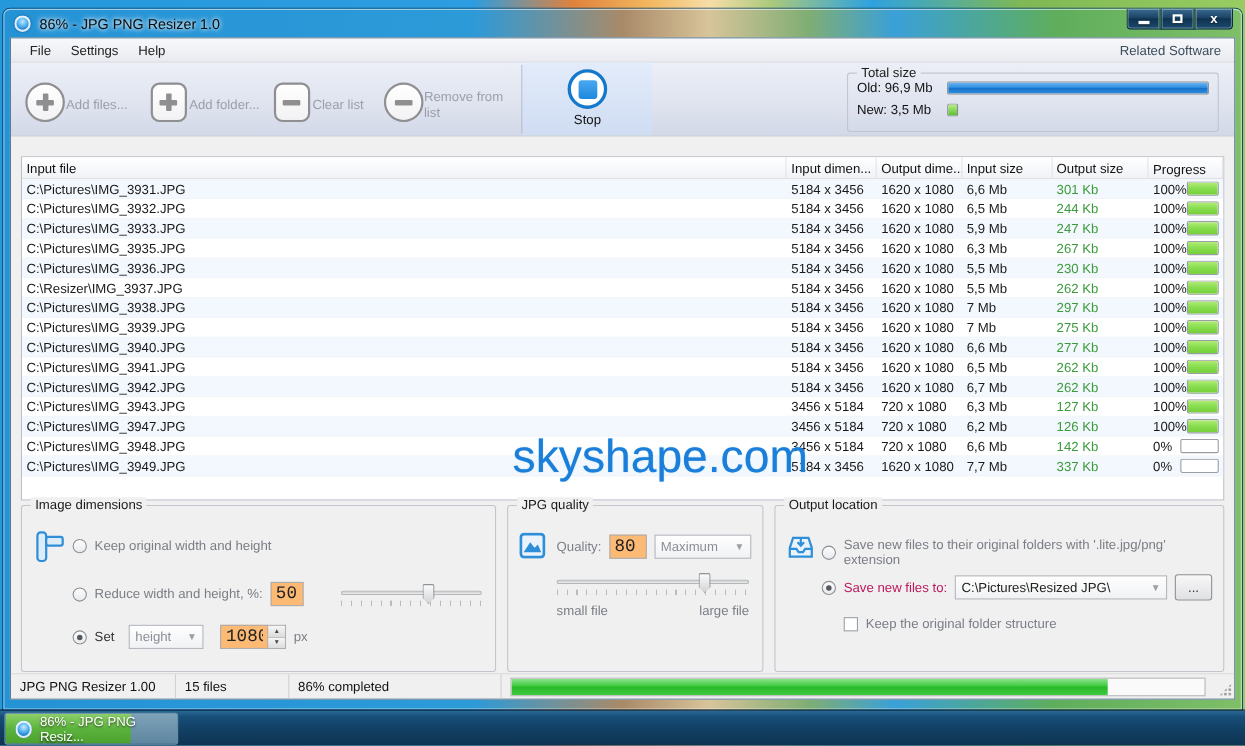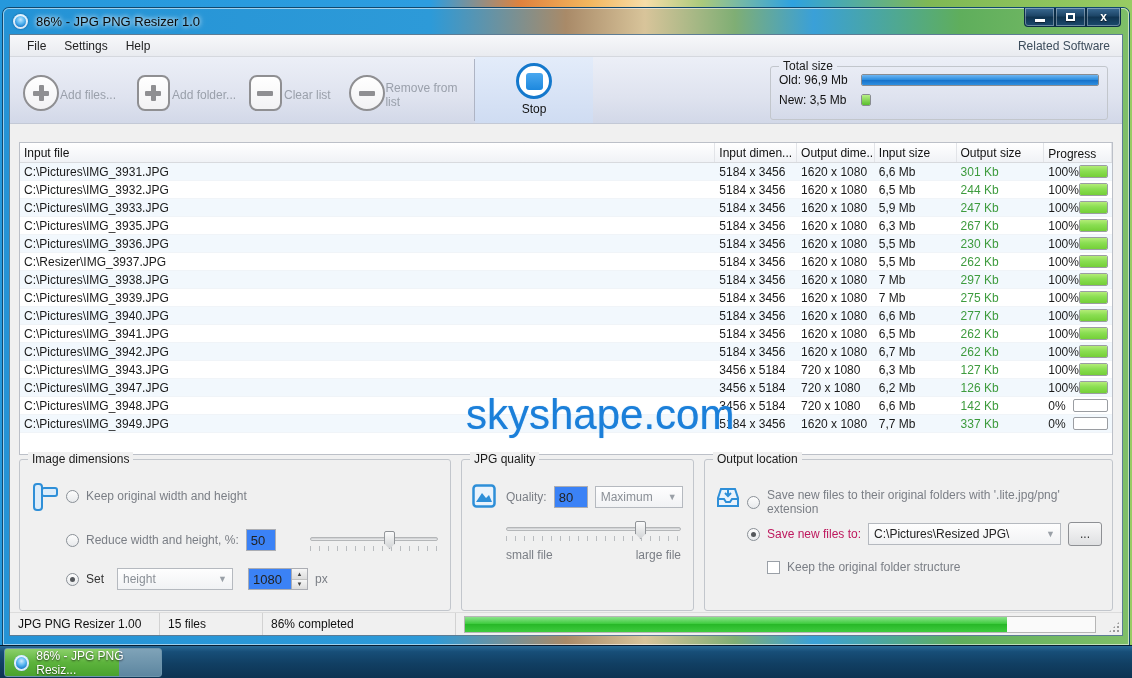--- a/index.html
+++ b/index.html
@@ -89,21 +89,21 @@
   
   .panels { position:absolute; left:9px; right:9px; top:424px; height:152px; display:flex; gap:10px; }
   .panel { background:#f0f0f0; }
   .p-dims { width:432px; } .p-qual { width:233px; } .p-out { flex:1; }
   .gray { color:#7a7e85; }
   .radio { width:13px; height:13px; border:1px solid #8a9097; border-radius:50%; background:linear-gradient(#fdfdfd,#e8eaec); display:inline-block; flex:none; }
   .radio.sel { position:relative; }
   .radio.sel::after { content:""; position:absolute; left:3px; top:3px; width:5px; height:5px; border-radius:50%; background:#55585c; }
   .checkbox { width:13px; height:13px; border:1px solid #9aa0a7; background:#fff; display:inline-block; flex:none; }
   .frow { display:flex; align-items:center; gap:7px; }
-  .tinput { height:22px; border:1px solid #abadb3; background:#3b82f6; padding:0 4px; font-family:Liberation Sans, sans-serif; font-size:13px; color:#222; }
+  .tinput { height:22px; border:1px solid #abadb3; background:#fdba74; padding:0 4px; font-family:Liberation Mono, monospace; font-size:16px; color:#222; }
   .combo { height:22px; border:1px solid #b5b9bf; background:linear-gradient(#fefefe,#f1f2f4); display:flex; align-items:center; padding:0 5px; color:#8a8f96; }
   .combo .arrow { margin-left:auto; color:#9aa0a7; font-size:9px; padding-left:6px; }
   .slider { position:relative; height:4px; background:linear-gradient(#caccce,#eeeff0); border:1px solid #b4b6b8; border-radius:2px; }
   .thumb { position:absolute; top:-7px; width:11px; height:18px; background:linear-gradient(#fbfbfb,#d2d4d6);
     border:1px solid #8f9296; border-radius:2px 2px 0 0; clip-path:polygon(0 0,100% 0,100% 70%,50% 100%,0 70%); }
   .ticks { height:5px; background-image:repeating-linear-gradient(90deg,#b9bcbf 0 1px,transparent 1px 9px); margin-top:5px; }
   .spin { display:inline-flex; flex-direction:column; width:16px; height:22px; border:1px solid #abadb3; border-left:none; }
   .spin span { flex:1; display:flex; align-items:center; justify-content:center; font-size:6px; color:#444;
     background:linear-gradient(#f6f6f6,#dcdcdc); border-bottom:1px solid #c2c2c2; cursor:pointer; }
   .spin span:last-child { border-bottom:none; }
@@ -471,21 +471,21 @@
           </div>
           <div style="position:absolute;left:290px;top:77px;width:128px;">
             <div class="slider">
                 <div class="thumb" style="left:58%;"></div>
               </div>
             <div class="ticks"></div>
           </div>
           <div class="frow" style="position:absolute;left:46px;top:108px;">
             <span class="radio sel"></span>
             <span style="color:#333;">Set</span>
-            <div class="combo" style="width:116px;margin-left:6px;">
+            <div class="combo" style="width:68px;margin-left:6px;">
               <span>height</span>
               <span class="arrow">▼</span>
             </div>
             <span style="display:inline-flex;margin-left:8px;">
               <input class="tinput" style="width: 44px;" value="1080">
               <span class="spin">
                   <span>▲</span>
                   <span>▼</span>
                 </span>
             </span>

